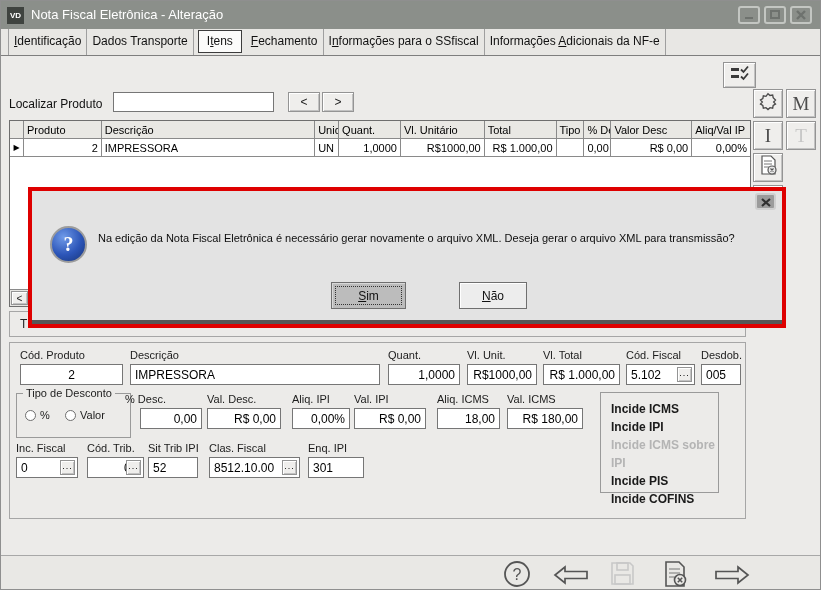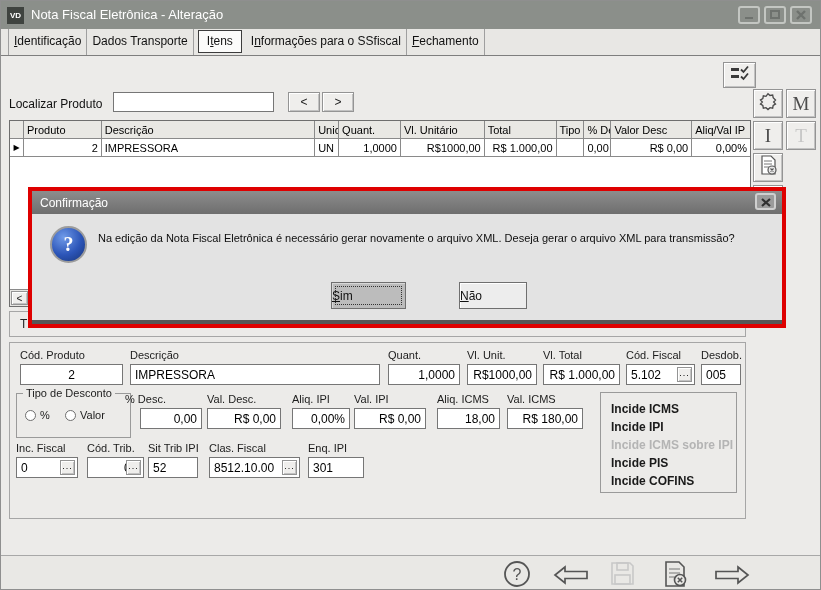--- a/index.html
+++ b/index.html
@@ -52,21 +52,21 @@
   
   .strip{position:absolute;left:8px;top:310px;width:737px;height:26px;border:1px solid #a6a6a6;
          box-sizing:border-box;background:#ecebe9;font-size:12px;color:#222;display:flex;align-items:center;padding-left:10px;}
   
   .formpanel{position:absolute;left:8px;top:341px;width:737px;height:177px;border:1px solid #a6a6a6;
              box-sizing:border-box;background:#ecebe9;}
   .groupbox{position:absolute;left:6px;top:50px;width:113px;height:43px;border:1px solid #9a9a9a;}
   .legend{position:absolute;left:6px;top:-7px;background:#ecebe9;padding:0 3px;font-size:11px;color:#1c1c1c;}
   .radio{position:absolute;display:flex;align-items:center;font-size:11px;color:#1c1c1c;gap:4px;}
   .rdot{width:11px;height:11px;border-radius:50%;border:1px solid #6f6f6f;background:#fff;box-sizing:border-box;}
-  .incide{position:absolute;left:590px;top:49px;width:137px;height:101px;border:1px solid #9a9a9a;
+  .incide{position:absolute;left:590px;top:49px;width:119px;height:101px;border:1px solid #9a9a9a;
           box-sizing:border-box;padding:7px 0 0 10px;}
   .incide div{font-weight:bold;font-size:12px;line-height:18px;color:#1a1a1a;}
   .incide div.dim{color:#b4b4b4;}
   
   .sbtn{position:absolute;width:30px;height:29px;}
   .serif{font-family:"Liberation Serif",serif;font-size:19px;color:#4c4c4c;}
   .serif.dis{color:#c6c6c6;}
   
   .bottombar{position:absolute;left:0;top:554px;width:821px;height:36px;background:#e9e8e5;border-top:1px solid #a8a8a8;}
   .bicon{position:absolute;}
@@ -77,21 +77,21 @@
           color:#fff;font-size:12px;display:flex;align-items:center;padding-left:8px;box-sizing:border-box;}
   .dclose{position:absolute;right:6px;top:2px;width:21px;height:17px;background:#9b9b9b;border:2px solid #cfcfcf;
           border-radius:3px;box-sizing:border-box;display:flex;align-items:center;justify-content:center;}
   .dbody{position:absolute;left:0;top:23px;width:100%;height:110px;border-bottom:4px solid #565656;box-sizing:border-box;}
   .qicon{position:absolute;left:18px;top:12px;width:37px;height:37px;border-radius:50%;
          background:radial-gradient(circle at 35% 28%,#6f9ae8 0%,#2c55b8 55%,#173579 100%);
          border:2px solid #9c9c9c;box-sizing:border-box;color:#fff;font-weight:bold;font-size:20px;
          display:flex;align-items:center;justify-content:center;font-family:"Liberation Serif",serif;}
   .dmsg{position:absolute;left:66px;top:18px;right:6px;font-size:11px;color:#0d0d0d;white-space:nowrap;overflow:hidden;}
   .dbtn{position:absolute;top:68px;width:75px;height:27px;font-size:12px;color:#111;border:1px solid #6f6f6f;
-        display:flex;align-items:center;justify-content:flex-start;box-sizing:border-box;}
+        display:flex;align-items:center;justify-content:center;box-sizing:border-box;}
   .dbtn.yes{left:299px;background:#bcbcbc;outline:1px dotted #333;outline-offset:-5px;box-shadow:inset 1px 1px 0 #d9d9d9;}
   .dbtn.no{left:387px;width:68px;background:#ededed;box-shadow:inset 1px 1px 0 #fff;margin-left:40px;}
 </style>
 </head>
 <body>
 
 <div id="win">
 
   <div class="titlebar">
     <div class="vdicon">VD</div>
@@ -116,22 +116,23 @@
             <path d="M1 1 L9 9 M9 1 L1 9" stroke="#6e726e" stroke-width="2.4"></path>
           </svg>
         </span>
     </div>
   </div>
 
   <div class="tabbar">
     <div class="tab"><span></span><span class="u">I</span><span>dentificação</span></div>
     <div class="tab"><span>Dados Transporte</span><span class="u"></span><span></span></div>
     <div class="tab active"><span>I</span><span class="u">t</span><span>ens</span></div>
+    <div class="tab"><span></span><span class="u">F</span><span>echamento</span></div>
     <div class="tab"><span>I</span><span class="u">n</span><span>formações para o SSfiscal</span></div>
-    <div class="tab"><span></span><span class="u">F</span><span>echamento</span></div>
+    <div class="tab"><span>Informações </span><span class="u">A</span><span>dicionais da NF-e</span></div>
   </div>
 
   <div class="btn" style="position:absolute;left:722px;top:61px;width:33px;height:26px;">
     <span>
       <svg width="20" height="16" viewBox="0 0 20 16" fill="none">
         <path d="M1 4.5 h8" stroke="#3a3a3a" stroke-width="3"></path>
         <path d="M11 4.5 l2.5 2.5 L18 1.5" stroke="#3a3a3a" stroke-width="1.8"></path>
         <path d="M1 11.5 h8" stroke="#3a3a3a" stroke-width="3"></path>
         <path d="M11 11.5 l2.5 2.5 L18 8.5" stroke="#3a3a3a" stroke-width="1.8"></path>
       </svg>
@@ -310,23 +311,20 @@
     <div class="bicon" style="left:712px;top:8px;">
       <span>
         <svg width="38" height="22" viewBox="0 0 38 22">
             <path d="M25 3 L35 11 L25 19 L25 14.5 L3 14.5 L3 7.5 L25 7.5 Z" fill="none" stroke="#555" stroke-width="1.7"></path>
           </svg>
       </span>
     </div>
   </div>
 
   <div class="dialog">
-    <div class="dtitle">
-      <span>Confirmação</span>
-    </div>
     <div class="dclose">
       <span><svg width="10" height="9">
             <path d="M1 1 L9 8 M9 1 L1 8" stroke="#2f2f2f" stroke-width="2.2"></path>
           </svg></span>
     </div>
     <div class="dbody">
       <div class="qicon">?</div>
       <div class="dmsg">Na edição da Nota Fiscal Eletrônica é necessário gerar novamente o arquivo XML. Deseja gerar o arquivo XML para transmissão?</div>
       <div class="dbtn yes">
         <span><span></span><span class="u">S</span><span>im</span></span>

